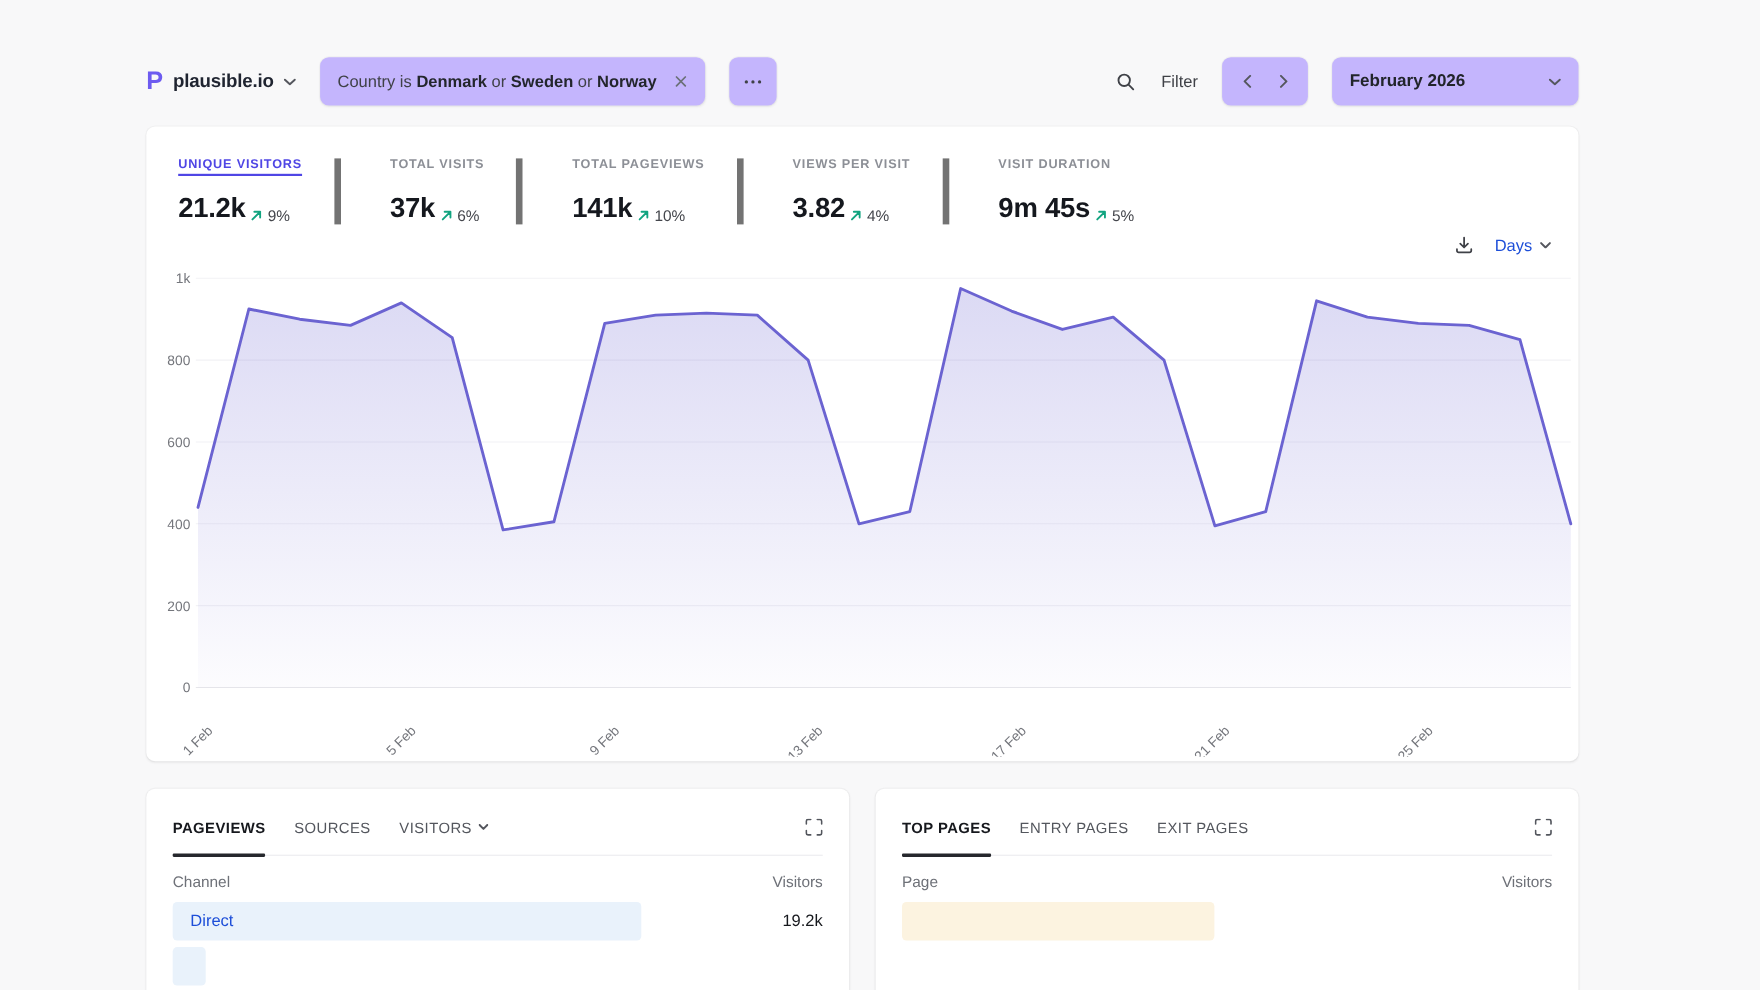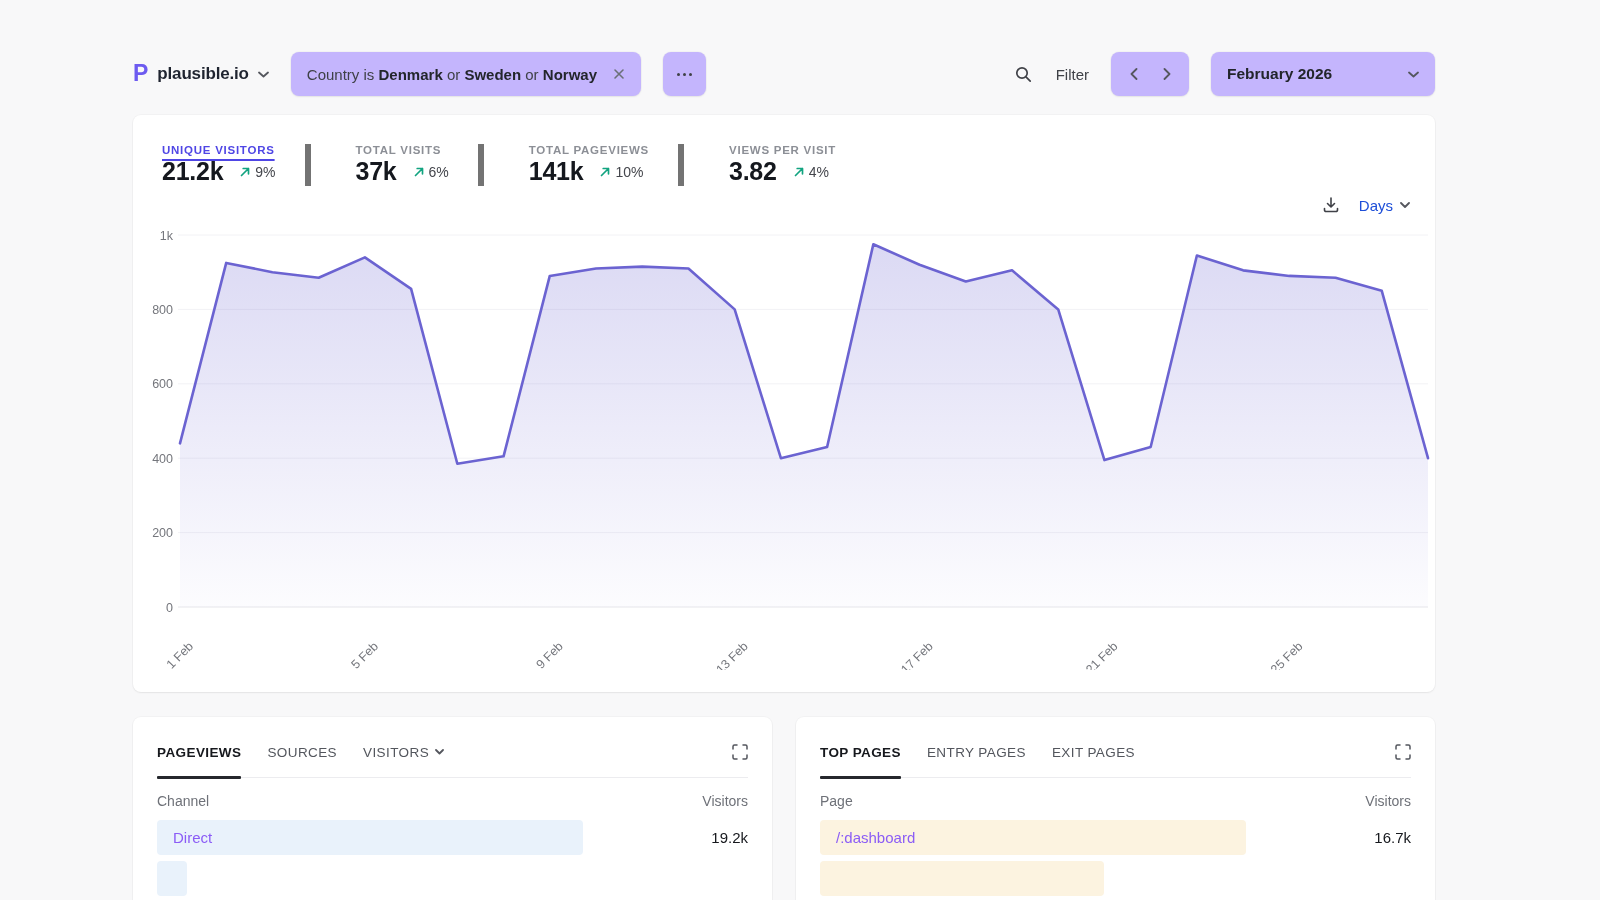--- a/index.html
+++ b/index.html
@@ -34,21 +34,21 @@
   .date-picker{width:224px;justify-content:space-between;padding:0 16px;cursor:pointer}
   .date-label{font-size:15.5px;font-weight:600;color:#22252b}
 
   
   .main-card{margin-top:19px;height:577px;background:#fff;border-radius:8px;box-shadow:var(--card-shadow)}
   .stats-row{display:flex;padding:29px 24px 0 29px}
   .stat{padding-right:29px;cursor:pointer}
   .stat + .stat{border-left:6px solid #737373;padding-left:45px}
   .stat-label{font-size:11.5px;font-weight:700;letter-spacing:.065em;color:var(--gray-label);white-space:nowrap}
   .stat.active .stat-label{color:var(--accent);text-decoration:underline;text-decoration-thickness:2px;text-underline-offset:5px}
-  .stat-value-row{display:flex;align-items:center;gap:16px;margin-top:1px}
+  .stat-value-row{display:flex;align-items:flex-end;gap:4px;margin-top:19px}
   .stat-value{font-size:25px;font-weight:800;color:#15181e;letter-spacing:-.01em;white-space:nowrap}
   .stat-change{display:flex;align-items:center;gap:4px;font-size:14px;font-weight:500;color:#44464c}
   .stat .arrow{flex:none}
   .stat.down .arrow{transform:rotate(90deg)}
 
   .interval-row{display:flex;justify-content:flex-end;align-items:center;gap:19px;padding-right:25px;margin-top:7px;height:24px}
   .dl-icon{display:flex;cursor:pointer}
   .interval-select{display:flex;align-items:center;gap:7px;cursor:pointer;font-size:15px;color:#1d4ed8}
 
   .chart-wrap{margin-top:8px}
@@ -60,21 +60,21 @@
   .tab-row{display:flex;align-items:center;gap:26px;border-bottom:1px solid #ececef;padding-bottom:17px}
   .tab{font-size:13.5px;font-weight:500;letter-spacing:.03em;color:#53565d;cursor:pointer;position:relative;display:flex;align-items:center;gap:6px}
   .tab.active{font-weight:800;color:#16181d}
   .tab.active::after{content:"";position:absolute;left:0;right:0;bottom:-19px;height:3px;background:#26282d;border-radius:1px}
   .expand-btn{margin-left:auto;display:flex;cursor:pointer}
   .thead{display:flex;justify-content:space-between;font-size:14px;color:#6e7178;margin:15px 0 11px}
   .trow{position:relative;display:flex;justify-content:space-between;align-items:center;height:35px;margin-bottom:6px;cursor:pointer}
   .trow-bar{position:absolute;left:0;top:0;bottom:0;border-radius:4px}
   .trow-bar.blue{background:#e9f2fb}
   .trow-bar.orange{background:#fcf3e0}
-  .trow-label{position:relative;padding-left:16px;font-size:15px;color:#8b5cf6}
+  .trow-label{position:relative;padding-left:16px;font-size:15px;color:#1d4ed8}
   .trow-value{position:relative;font-size:15px;font-weight:500;color:#16181d}
   svg text{font-family:"Liberation Sans",sans-serif}
 </style>
 </head>
 <body>
 
 <div class="page">
 
   <header class="topbar">
     <div class="site-switcher">
@@ -178,20 +178,32 @@
       </div>
       <div class="stat up">
         <div class="stat-label">VIEWS PER VISIT</div>
         <div class="stat-value-row">
           <span class="stat-value">3.82</span>
           <span class="stat-change">
             <svg class="arrow" width="12" height="12" viewBox="0 0 12 12" fill="none" stroke="#12a480" stroke-width="1.7" stroke-linecap="round" stroke-linejoin="round">
                 <path d="M2.5 9.5 L9.5 2.5 M4.2 2.5 H9.5 V7.8"></path>
               </svg>
             <span>4%</span>
+          </span>
+        </div>
+      </div>
+      <div class="stat up">
+        <div class="stat-label">VISIT DURATION</div>
+        <div class="stat-value-row">
+          <span class="stat-value">9m 45s</span>
+          <span class="stat-change">
+            <svg class="arrow" width="12" height="12" viewBox="0 0 12 12" fill="none" stroke="#12a480" stroke-width="1.7" stroke-linecap="round" stroke-linejoin="round">
+                <path d="M2.5 9.5 L9.5 2.5 M4.2 2.5 H9.5 V7.8"></path>
+              </svg>
+            <span>5%</span>
           </span>
         </div>
       </div>
     </div>
 
     <div class="interval-row">
       <span class="dl-icon">
         <svg width="18" height="18" viewBox="0 0 18 18" fill="none" stroke="#3f4147" stroke-width="1.6" stroke-linecap="round" stroke-linejoin="round">
             <path d="M9 2 V10.5 M5.5 7.5 L9 11 L12.5 7.5 M2.5 12.5 V14 a1.5 1.5 0 0 0 1.5 1.5 h10 a1.5 1.5 0 0 0 1.5 -1.5 V12.5"></path>
           </svg>
@@ -308,23 +320,18 @@
           <svg width="16" height="16" viewBox="0 0 16 16" fill="none" stroke="#53565d" stroke-width="1.5" stroke-linecap="round">
               <path d="M1 5 V2.5 A1.5 1.5 0 0 1 2.5 1 H5 M11 1 h2.5 A1.5 1.5 0 0 1 15 2.5 V5 M15 11 v2.5 a1.5 1.5 0 0 1 -1.5 1.5 H11 M5 15 H2.5 A1.5 1.5 0 0 1 1 13.5 V11"></path>
             </svg>
         </span>
       </div>
       <div class="thead">
         <span>Page</span>
         <span>Visitors</span>
       </div>
       <div class="trow">
-        <div class="trow-bar orange" style="width: 72%;"></div>
-        <span class="trow-label">/:dashboard</span>
-        <span class="trow-value">16.7k</span>
-      </div>
-      <div class="trow">
         <div class="trow-bar orange" style="width: 48%;"></div>
       </div>
     </div>
 
   </section>
 </div>
 
 </body></html>

